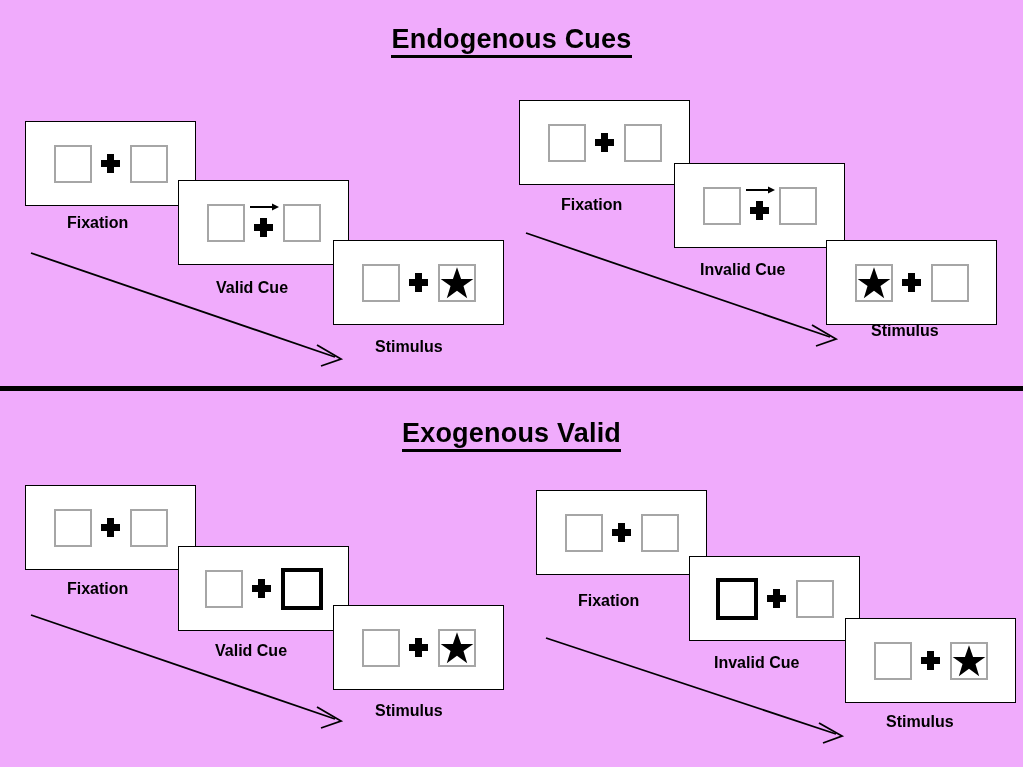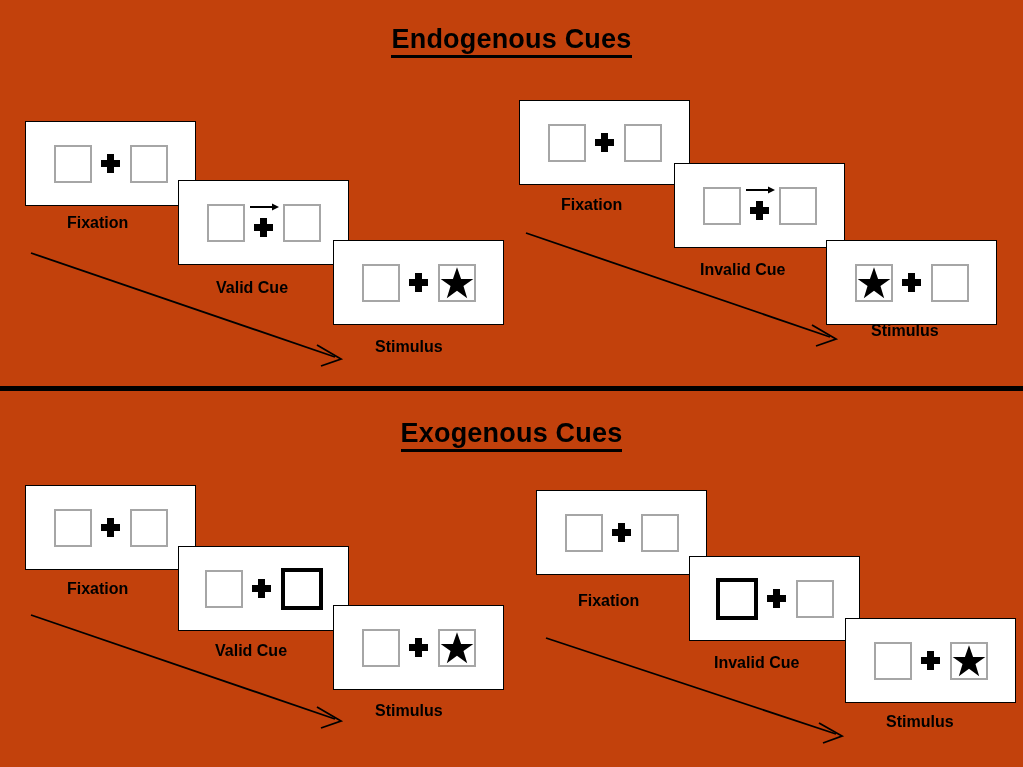--- a/index.html
+++ b/index.html
@@ -5,21 +5,21 @@
   * { box-sizing: border-box; }
   html, body {
     margin: 0; padding: 0;
     background: #ffffff;
     font-family: "Liberation Sans", sans-serif;
   }
   #stage {
     position: relative;
     width: 1023px;
     height: 767px;
-    background: #c2410c;
+    background: #f0abfc;
     overflow: hidden;
   }
 
   
   .section-title {
     position: absolute;
     left: 0; right: 0;
     text-align: center;
     font-size: 27px;
     font-weight: bold;
@@ -235,21 +235,21 @@
         <div class="plus"></div>
       </div>
       <div class="sq"></div>
     </div>
   </div>
   <div class="label" style="left:871px; top:322px;">Stimulus</div>
 
   <div class="divider" style="top:386px;"></div>
 
   <div class="section-title" style="top:418px;">
-    <span>Exogenous Cues</span>
+    <span>Exogenous Valid</span>
   </div>
 
   <svg class="flow-arrow" style="left:25px; top:607px; width:330px; height:125px;" viewBox="0 0 330 125">
     <line x1="6" y1="8" x2="310" y2="112" stroke="#000000" stroke-width="1.8"></line>
     <polyline points="292,100 316,114 296,121" fill="none" stroke="#000000" stroke-width="1.8"></polyline>
   </svg>
 
   <div class="panel" style="left:25px; top:485px;">
     <div class="panel-inner">
       <div class="sq"></div>

